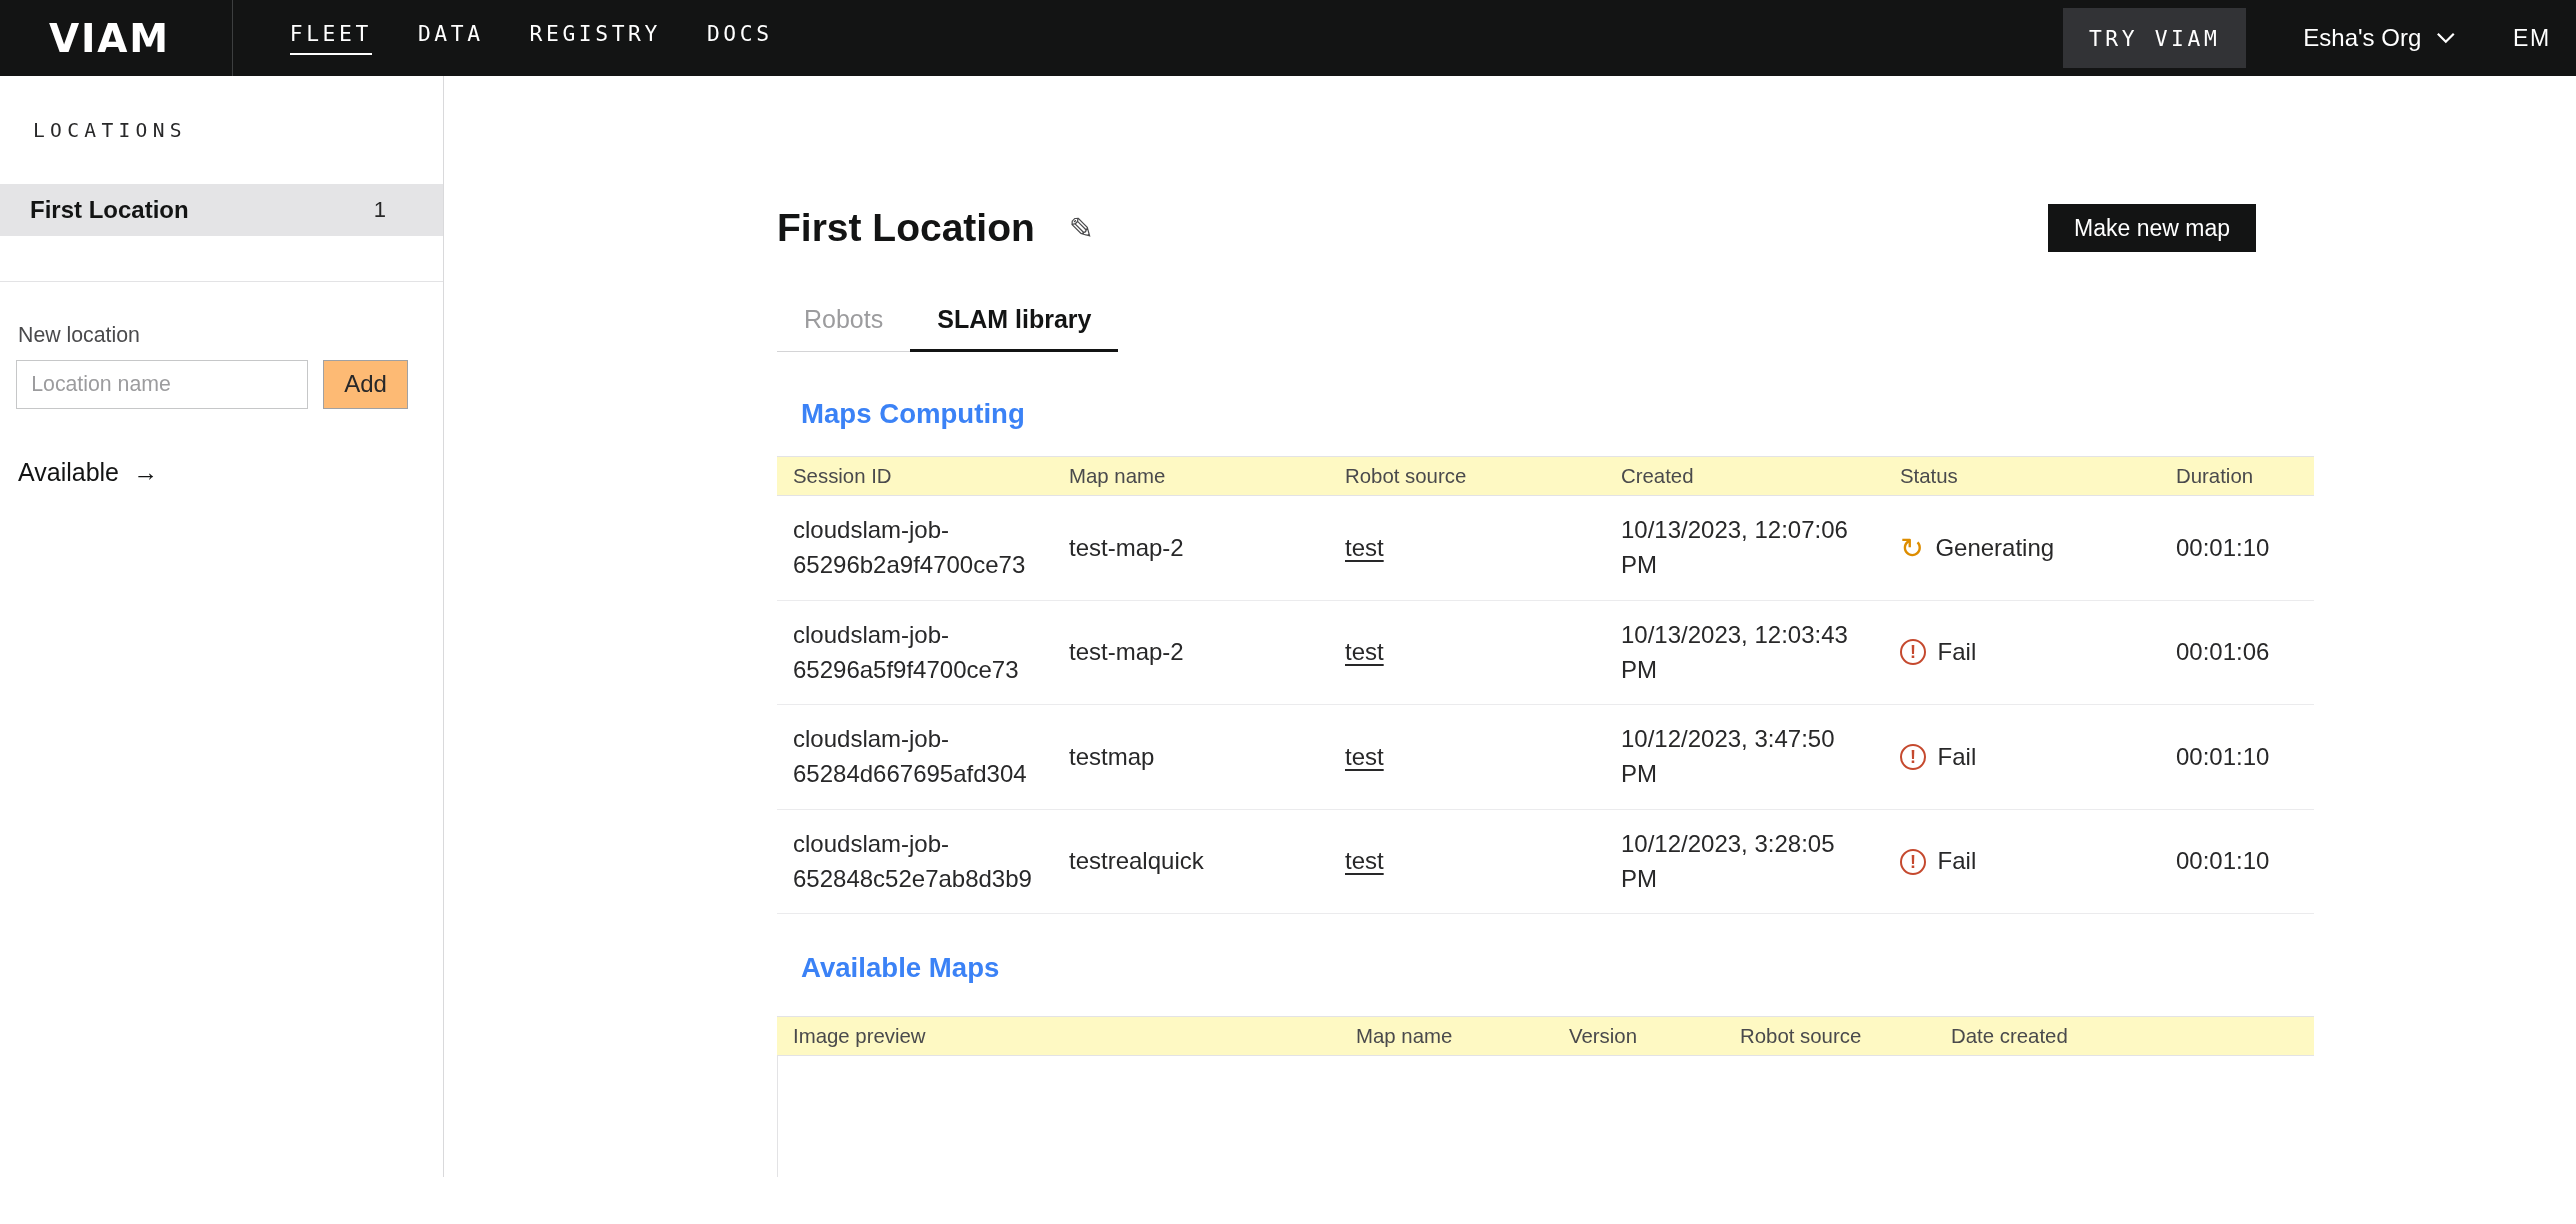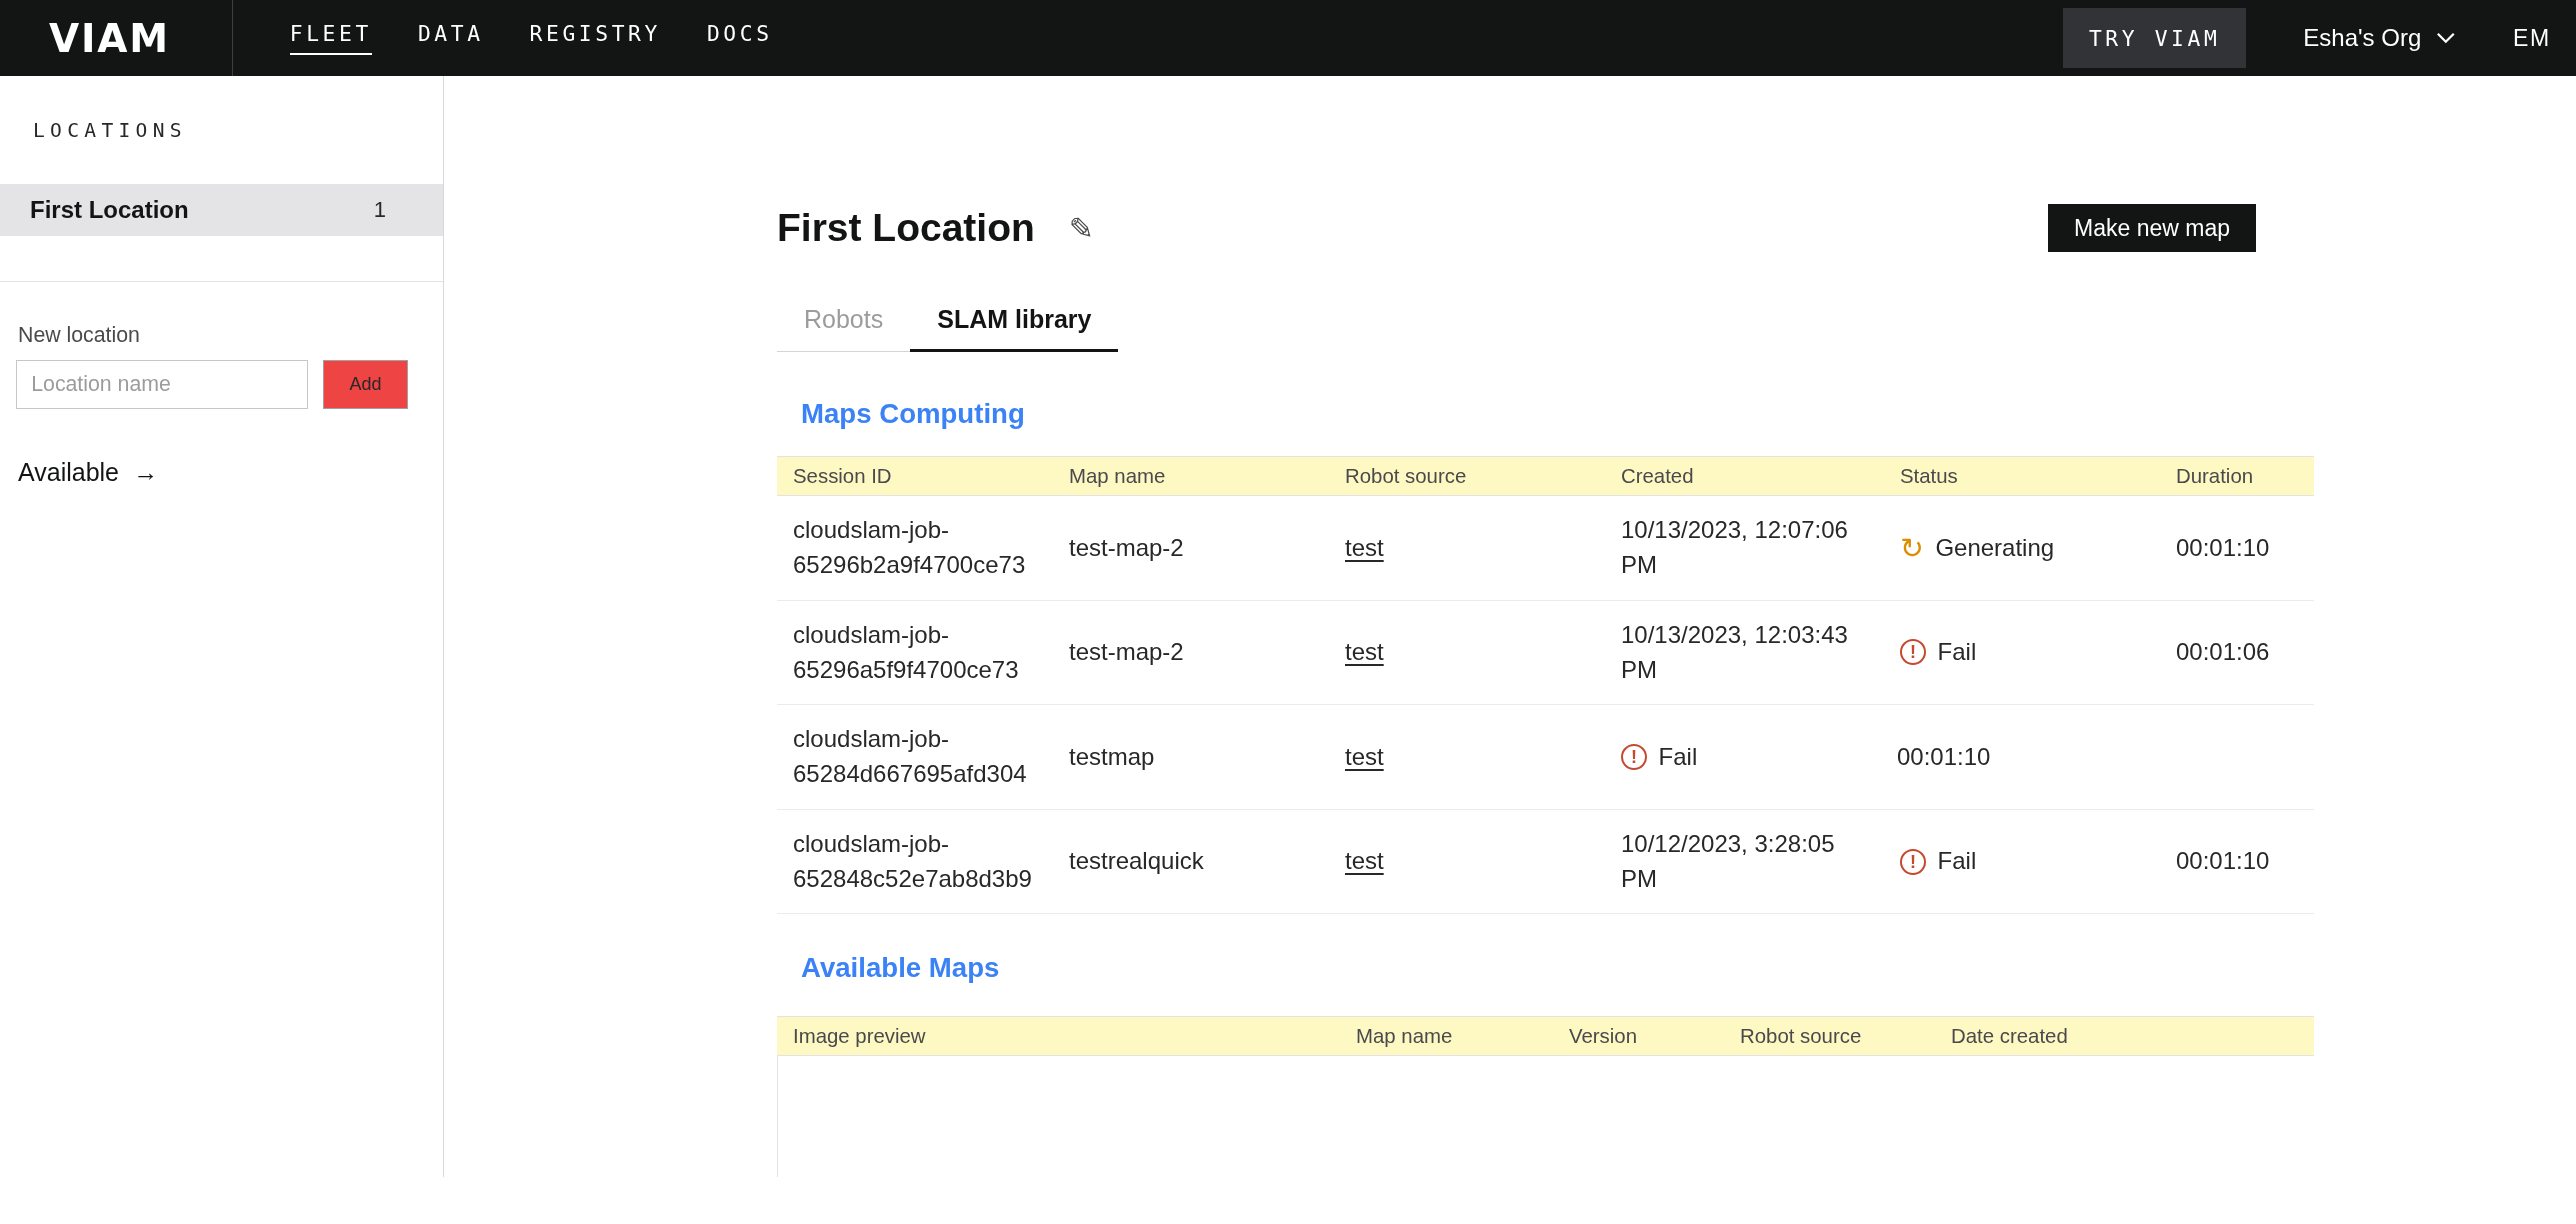--- a/index.html
+++ b/index.html
@@ -36,22 +36,22 @@
   .location-item { margin-top:42px; height:52px; background:var(--selected-bg,#e4e4e6);
                    display:flex; align-items:center; padding:0 57px 0 30px; cursor:pointer; }
   .location-name { font-size:24px; font-weight:700; color:#131414; }
   .location-count { margin-left:auto; font-size:22px; color:#282829; }
   .sidebar-divider { border:none; border-top:0.9px solid #e3e3e5; margin:45px 0 0; }
   .new-location-label { margin:41px 0 0 18px; font-size:21.3px; color:#4a4a4c; }
   .new-location-row { display:flex; margin:11.6px 0 0 16px; gap:15px; }
   .location-input { width:292px; height:49px; border:0.9px solid #c6c7c8; font-size:21.3px;
                     padding:0 14.2px; color:#282829; outline:none; font-family:inherit; }
   .location-input::placeholder { color:#9c9c9e; }
-  .add-button { width:85px; height:49px; background:#ef4444; border:0.9px solid #a0a1a3;
-                font-size:18px; color:#282829; cursor:pointer; font-family:inherit; }
+  .add-button { width:85px; height:49px; background:#fdba74; border:0.9px solid #a0a1a3;
+                font-size:24px; color:#282829; cursor:pointer; font-family:inherit; }
   .fragments { margin:49px 0 0 18px; font-size:25px; color:#131414; display:flex;
                align-items:center; gap:14.2px; width:fit-content; cursor:pointer; }
 
   
   .main { flex:1; padding:130px 0 0 333px; overflow:hidden; }
   .content { width:1537px; }
   .title-row { display:flex; align-items:center; position:relative; }
   .page-title { font-size:39px; font-weight:600; color:#131414; }
   .edit-icon { margin-left:34px; font-size:30px; color:#4a4a4c; cursor:pointer; }
   .edit-icon::before { content:"✎"; }
@@ -191,20 +191,21 @@
                 <span>Fail</span>
               </span>
             </div>
             <div class="td c6">00:01:06</div>
           </div>
 
           <div class="trow">
             <div class="td c1 session">cloudslam-job-65284d667695afd304</div>
             <div class="td c2">testmap</div>
             <div class="td c3"><span class="link">test</span></div>
+            <div class="td c4">10/12/2023, 3:47:50 PM</div>
             <div class="td c5">
               <span class="status">
                 <span class="icon-fail"></span>
                 <span>Fail</span>
               </span>
             </div>
             <div class="td c6">00:01:10</div>
           </div>
 
           <div class="trow">

